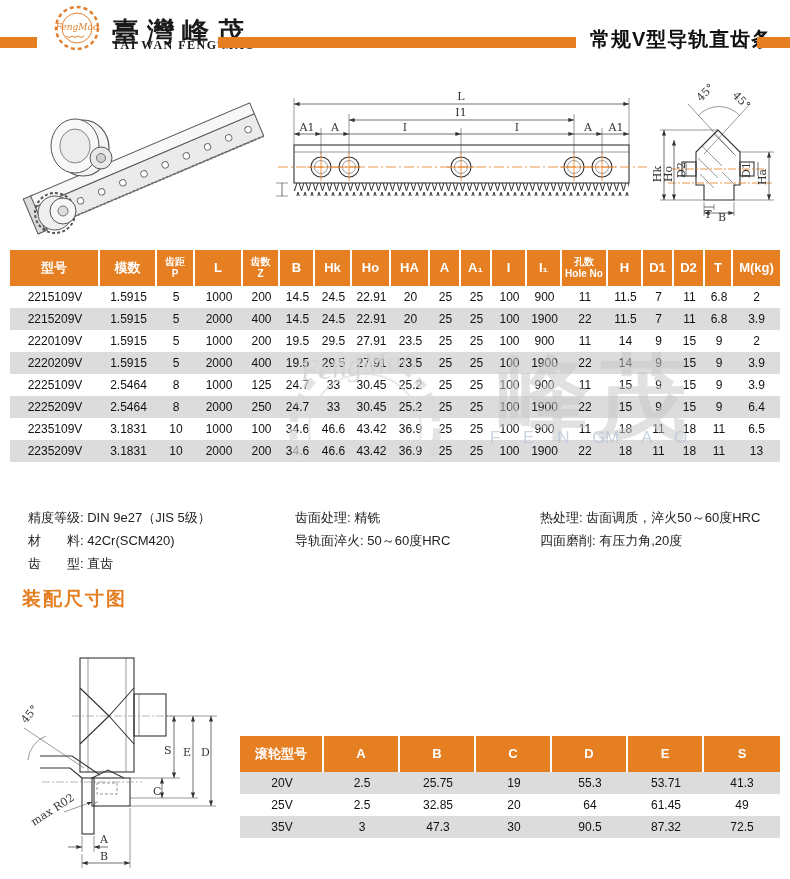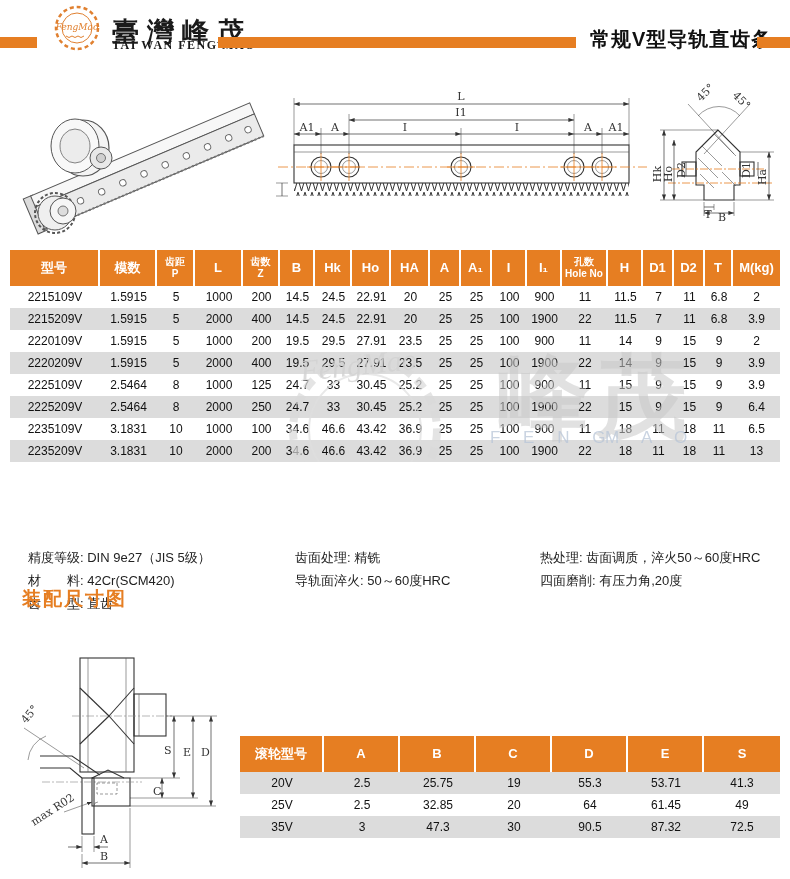--- a/index.html
+++ b/index.html
@@ -37,21 +37,21 @@
   
   .watermark{position:absolute;inset:0;pointer-events:none;overflow:hidden;}
   .wm-cn{position:absolute;font-size:92px;color:#c9c9c9;opacity:.55;font-weight:bold;
          font-family:"Liberation Serif",serif;}
   .wm-en{position:absolute;font-size:17px;letter-spacing:9px;color:#b9c6d8;opacity:.75;}
   .wm-script{position:absolute;font-family:"Liberation Serif",serif;font-style:italic;
          font-size:30px;color:#d2d2d2;opacity:.8;transform:rotate(-6deg);}
 
   
   .notes{position:absolute;top:506px;left:0;width:790px;font-size:13px;color:#222;}
-  .ncol{position:absolute;top:0;line-height:23px;white-space:nowrap;margin-top:40px;}
+  .ncol{position:absolute;top:0;line-height:23px;white-space:nowrap;}
   .ncol1{left:28px;} .ncol2{left:295px;} .ncol3{left:540px;}
 
   .assembly-title{position:absolute;left:22px;top:586px;font-size:19px;font-weight:bold;
          color:#E67E22;letter-spacing:2px;}
 
   
   .drawing{position:absolute;}
   .dim-text{font-family:"DejaVu Serif",serif;font-size:11px;fill:#333;}
   .dim-line{stroke:#333;stroke-width:.7;}
   .ext-line{stroke:#333;stroke-width:.5;}

